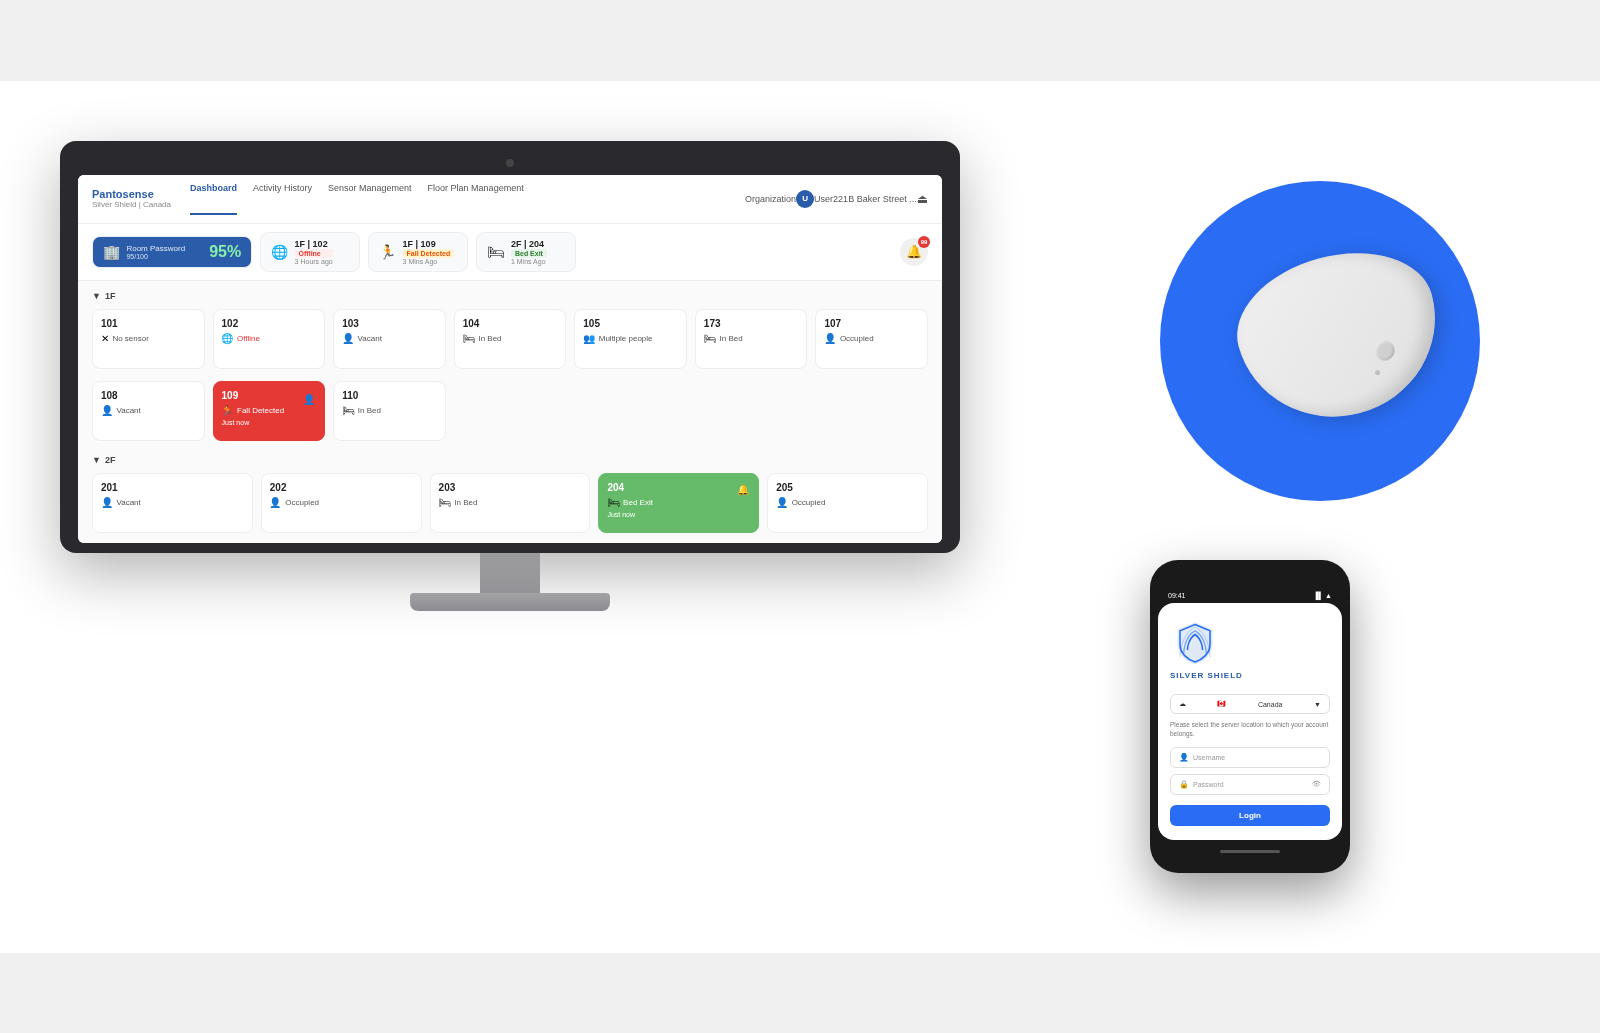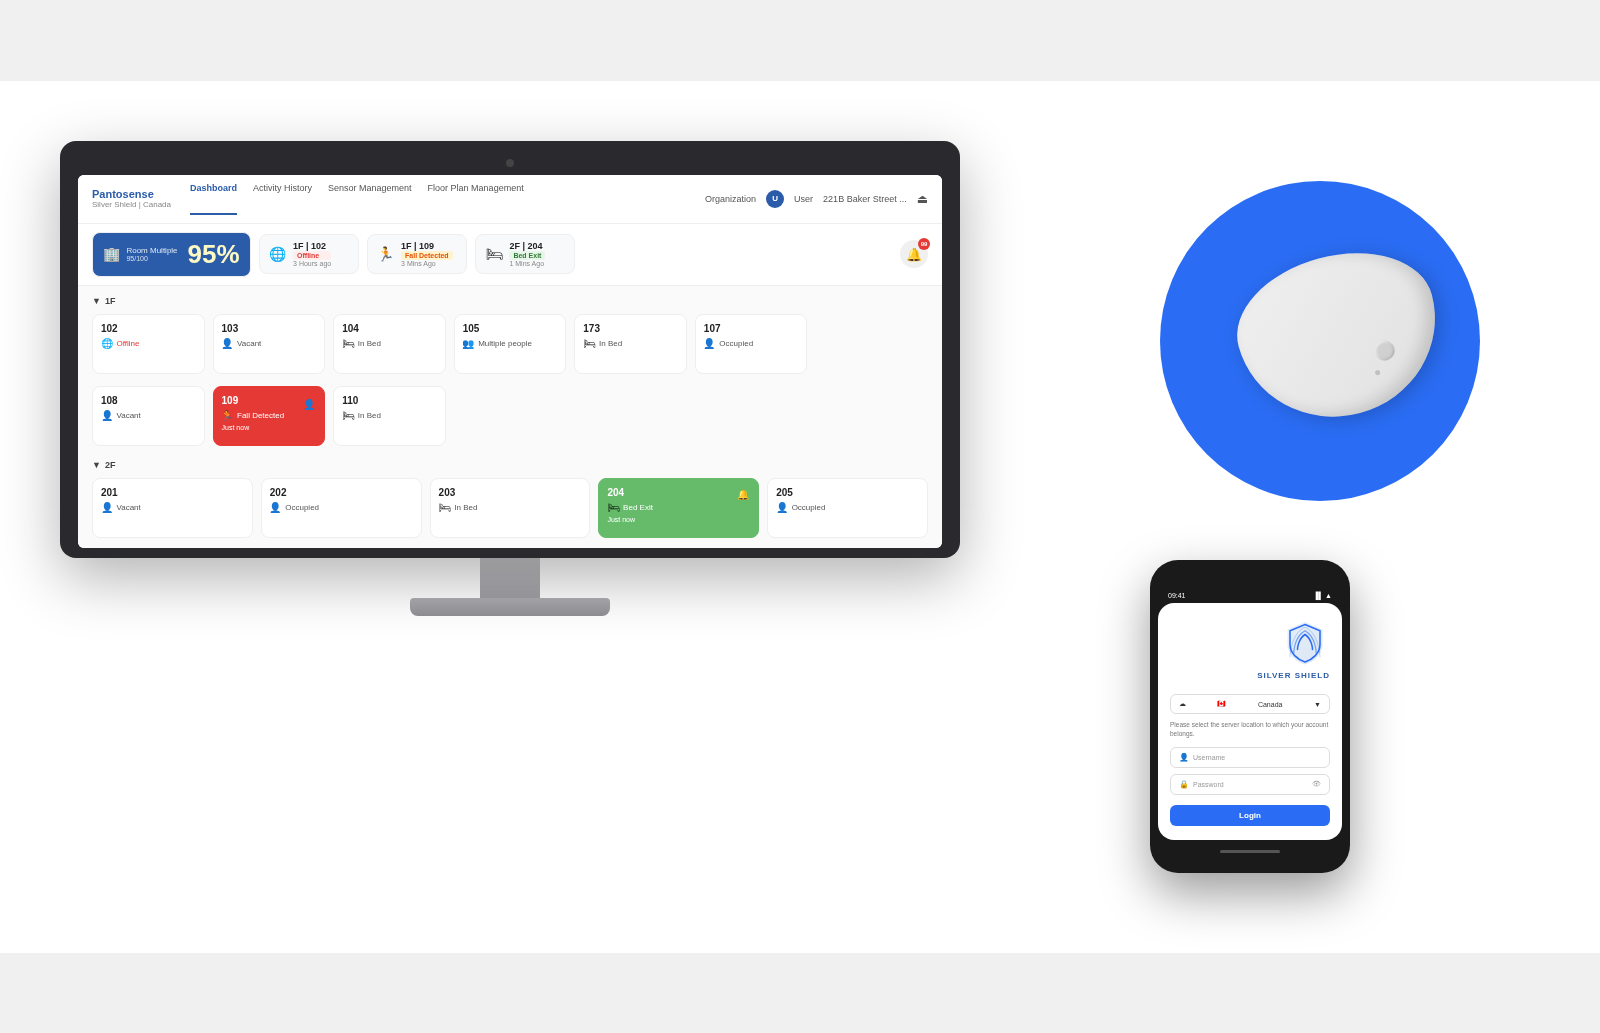--- a/index.html
+++ b/index.html
@@ -118,21 +118,21 @@
 
     .nav-link.active {
       color: #2a5caa;
       border-bottom: 2px solid #2a5caa;
       font-weight: 600;
     }
 
     .nav-right {
       display: flex;
       align-items: center;
-      gap: 10px;
+      gap: 0;
       font-size: 9px;
       color: #555;
       text-align: right;
     }
 
     .user-avatar {
       width: 18px;
       height: 18px;
       background: #2a5caa;
       border-radius: 50%;
@@ -358,21 +358,21 @@
     .phone-screen {
       background: white;
       border-radius: 16px;
       overflow: hidden;
       padding: 14px 12px;
     }
 
     .phone-logo {
       display: flex;
       flex-direction: column;
-      align-items: flex-end;
+      align-items: flex-start;
       margin-bottom: 14px;
     }
 
     .shield-icon {
       width: 50px;
       height: 50px;
       margin-bottom: 4px;
     }
 
     .phone-brand-name {
@@ -511,24 +511,24 @@
               <span>221B Baker Street ...</span>
               <span style="font-size:12px; cursor:pointer;">⏏</span>
             </div>
           </nav>
 
           <div class="status-bar">
 
             <div class="status-card blue-accent">
               <span class="status-card-icon">🏢</span>
               <div class="status-card-info">
-                <span class="status-card-title">Room Multiple</span>
+                <span class="status-card-title">Room Password</span>
                 <span style="font-size:7px;color:rgba(255,255,255,0.8);">95/100</span>
               </div>
-              <span class="status-card-value" style="font-size:26px;color:#fef9c3;font-weight:800;margin-left:4px;">95%</span>
+              <span class="status-card-value" style="font-size:16px;color:#86efac;font-weight:800;margin-left:18px;">95%</span>
             </div>
 
             <div class="status-card">
               <span class="status-card-icon">🌐</span>
               <div class="status-card-info">
                 <span style="font-size:9px;font-weight:700;color:#222;">1F | 102</span>
                 <span class="status-badge badge-offline">Offline</span>
                 <span class="status-card-sub">3 Hours ago</span>
               </div>
             </div>
@@ -559,20 +559,27 @@
 
           <div class="dashboard-content">
 
             <div class="floor-label">
               <span>▼</span>
               <span>1F</span>
             </div>
 
             <div class="room-grid">
 
+              <div class="room-card">
+                <span class="room-number">101</span>
+                <div class="room-status-row">
+                  <span class="room-icon">✕</span>
+                  <span class="room-status">No sensor</span>
+                </div>
+              </div>
 
               <div class="room-card">
                 <span class="room-number">102</span>
                 <div class="room-status-row">
                   <span class="room-icon">🌐</span>
                   <span class="room-status" style="color:#e53935;">Offline</span>
                 </div>
               </div>
 
               <div class="room-card">

